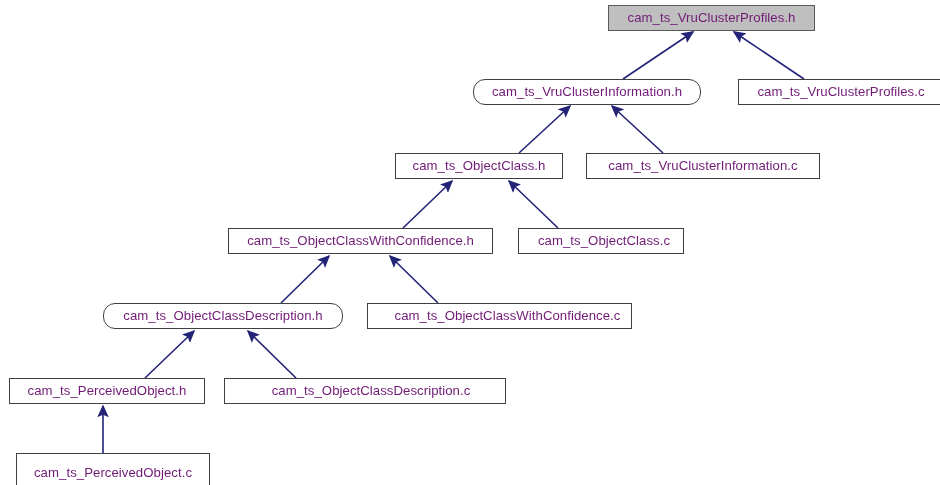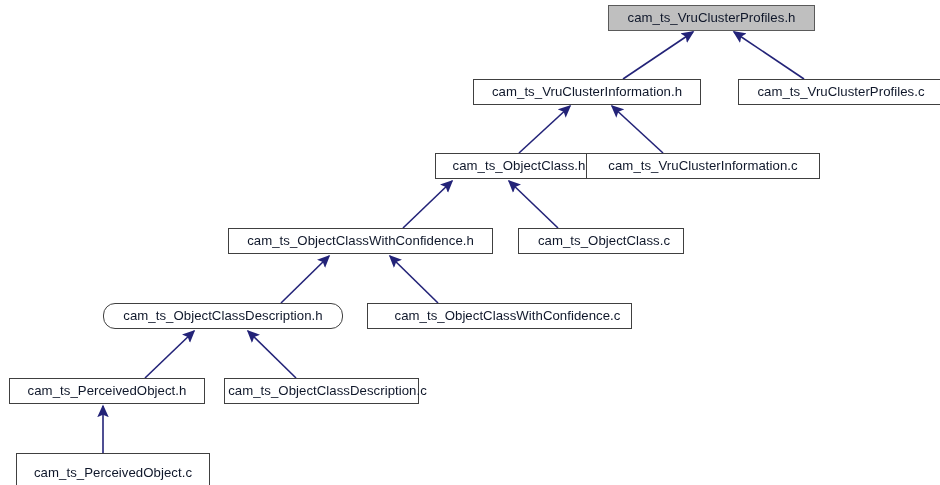--- a/index.html
+++ b/index.html
@@ -27,21 +27,21 @@
     pointer-events: none;
   }
   .graph-node {
     position: absolute;
     box-sizing: border-box;
     display: flex;
     align-items: center;
     justify-content: center;
     background: #ffffff;
     border: 1px solid #404040;
-    color: #0f172a;
+    color: #701a75;
     font-size: 13.2px;
     line-height: 1;
     white-space: nowrap;
     letter-spacing: 0.05px;
     z-index: 2;
     cursor: pointer;
   }
   .graph-node.highlight {
     background: #bfbfbf;
     border: 1px solid #5a5a5a;
@@ -73,47 +73,47 @@
         <line x1="438" y1="303" x2="390" y2="256" stroke="#232378" stroke-width="1.6" marker-end="url(#arrowhead)"></line>
         <line x1="145" y1="378" x2="194" y2="331" stroke="#232378" stroke-width="1.6" marker-end="url(#arrowhead)"></line>
         <line x1="296" y1="378" x2="248" y2="331" stroke="#232378" stroke-width="1.6" marker-end="url(#arrowhead)"></line>
         <line x1="103" y1="453" x2="103" y2="406" stroke="#232378" stroke-width="1.6" marker-end="url(#arrowhead)"></line>
       </g>
   </svg>
   <div id="nodes-group">
       <div class="graph-node highlight" style="left: 608px; top: 5px; width: 207px; height: 26px;">
         <span class="node-label">cam_ts_VruClusterProfiles.h</span>
       </div>
-      <div class="graph-node" style="left: 473px; top: 79px; width: 228px; height: 26px;">
+      <div class="graph-node" style="left: 473px; top: 79px; width: 228px; height: 26px; border-radius: 12px;">
         <span class="node-label">cam_ts_VruClusterInformation.h</span>
       </div>
       <div class="graph-node" style="left: 738px; top: 79px; width: 206px; height: 26px;">
         <span class="node-label">cam_ts_VruClusterProfiles.c</span>
       </div>
-      <div class="graph-node" style="left: 395px; top: 153px; width: 168px; height: 26px; margin-left: 40px;">
+      <div class="graph-node" style="left: 395px; top: 153px; width: 168px; height: 26px;">
         <span class="node-label">cam_ts_ObjectClass.h</span>
       </div>
       <div class="graph-node" style="left: 586px; top: 153px; width: 234px; height: 26px;">
         <span class="node-label">cam_ts_VruClusterInformation.c</span>
       </div>
       <div class="graph-node" style="left: 228px; top: 228px; width: 265px; height: 26px;">
         <span class="node-label">cam_ts_ObjectClassWithConfidence.h</span>
       </div>
       <div class="graph-node" style="left: 518px; top: 228px; width: 166px; height: 26px; padding-left: 6px;">
         <span class="node-label">cam_ts_ObjectClass.c</span>
       </div>
       <div class="graph-node" style="left: 103px; top: 303px; width: 240px; height: 26px; border-radius: 12px;">
         <span class="node-label">cam_ts_ObjectClassDescription.h</span>
       </div>
       <div class="graph-node" style="left: 367px; top: 303px; width: 265px; height: 26px; padding-left: 16px;">
         <span class="node-label">cam_ts_ObjectClassWithConfidence.c</span>
       </div>
       <div class="graph-node" style="left: 9px; top: 378px; width: 196px; height: 26px;">
         <span class="node-label">cam_ts_PerceivedObject.h</span>
       </div>
-      <div class="graph-node" style="left: 224px; top: 378px; width: 195px; height: 26px; padding-left: 12px;">
+      <div class="graph-node" style="left: 224px; top: 378px; width: 282px; height: 26px; padding-left: 12px;">
         <span class="node-label">cam_ts_ObjectClassDescription.c</span>
       </div>
       <div class="graph-node" style="left: 16px; top: 453px; width: 194px; height: 40px;">
         <span class="node-label">cam_ts_PerceivedObject.c</span>
       </div>
     </div>
 </div>
 
 </body></html>

